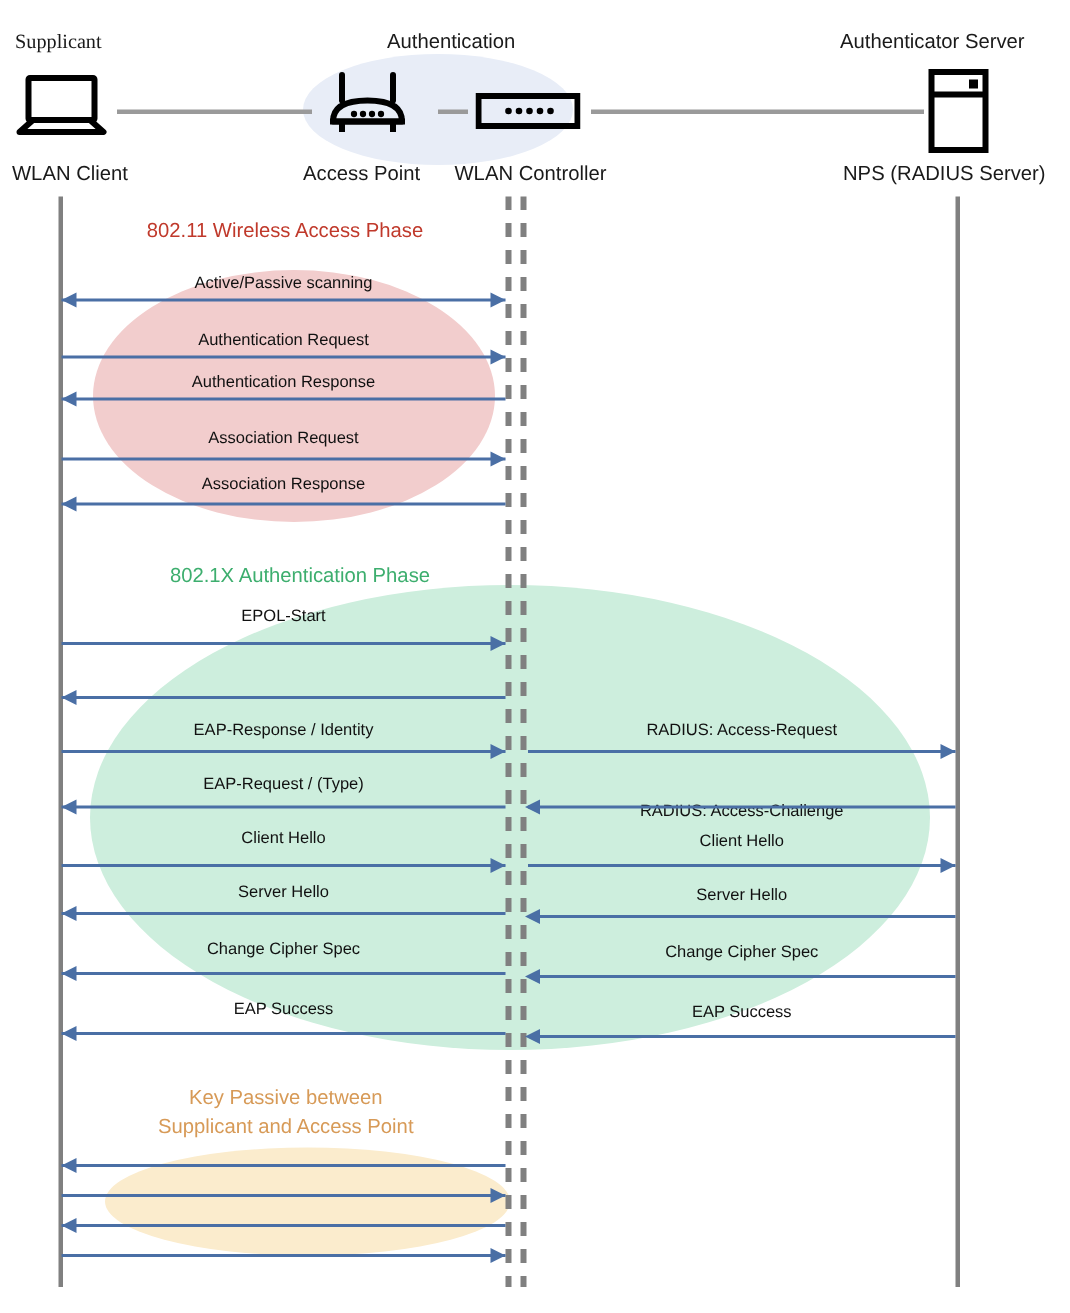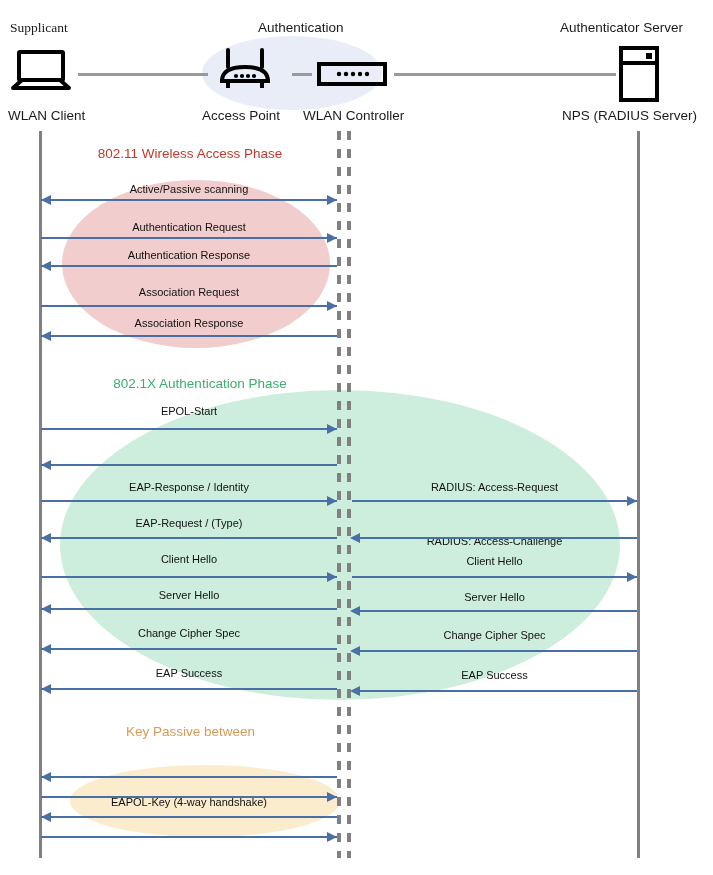--- a/index.html
+++ b/index.html
@@ -194,29 +194,29 @@
   <div class="msg-label" style="left:41px;top:667px;width:296px;">EAP Success</div>
   <div class="msg-line" style="left:41px;top:688px;width:296px;"></div>
   <div class="arrow-head arrow-left" style="left:41px;top:684px;"></div>
 
   <div class="msg-label" style="left:352px;top:669px;width:285px;">EAP Success</div>
   <div class="msg-line" style="left:352px;top:690px;width:285px;"></div>
   <div class="arrow-head arrow-left" style="left:350px;top:686px;"></div>
 
   <div class="phase-caption cap-orange" style="left:88px;top:722px;width:205px;">
     <span>Key Passive between</span><br>
+    <span>Supplicant and Access Point</span>
   </div>
 
   <div class="msg-line" style="left:41px;top:776px;width:296px;"></div>
   <div class="arrow-head arrow-left" style="left:41px;top:772px;"></div>
 
   <div class="msg-line" style="left:41px;top:796px;width:296px;"></div>
   <div class="arrow-head arrow-right" style="left:327px;top:792px;"></div>
 
-  <div class="msg-label" style="left:41px;top:796px;width:296px;">EAPOL-Key (4-way handshake)</div>
 
   <div class="msg-line" style="left:41px;top:816px;width:296px;"></div>
   <div class="arrow-head arrow-left" style="left:41px;top:812px;"></div>
 
   <div class="msg-line" style="left:41px;top:836px;width:296px;"></div>
   <div class="arrow-head arrow-right" style="left:327px;top:832px;"></div>
 
 </div>
 
 </body></html>

